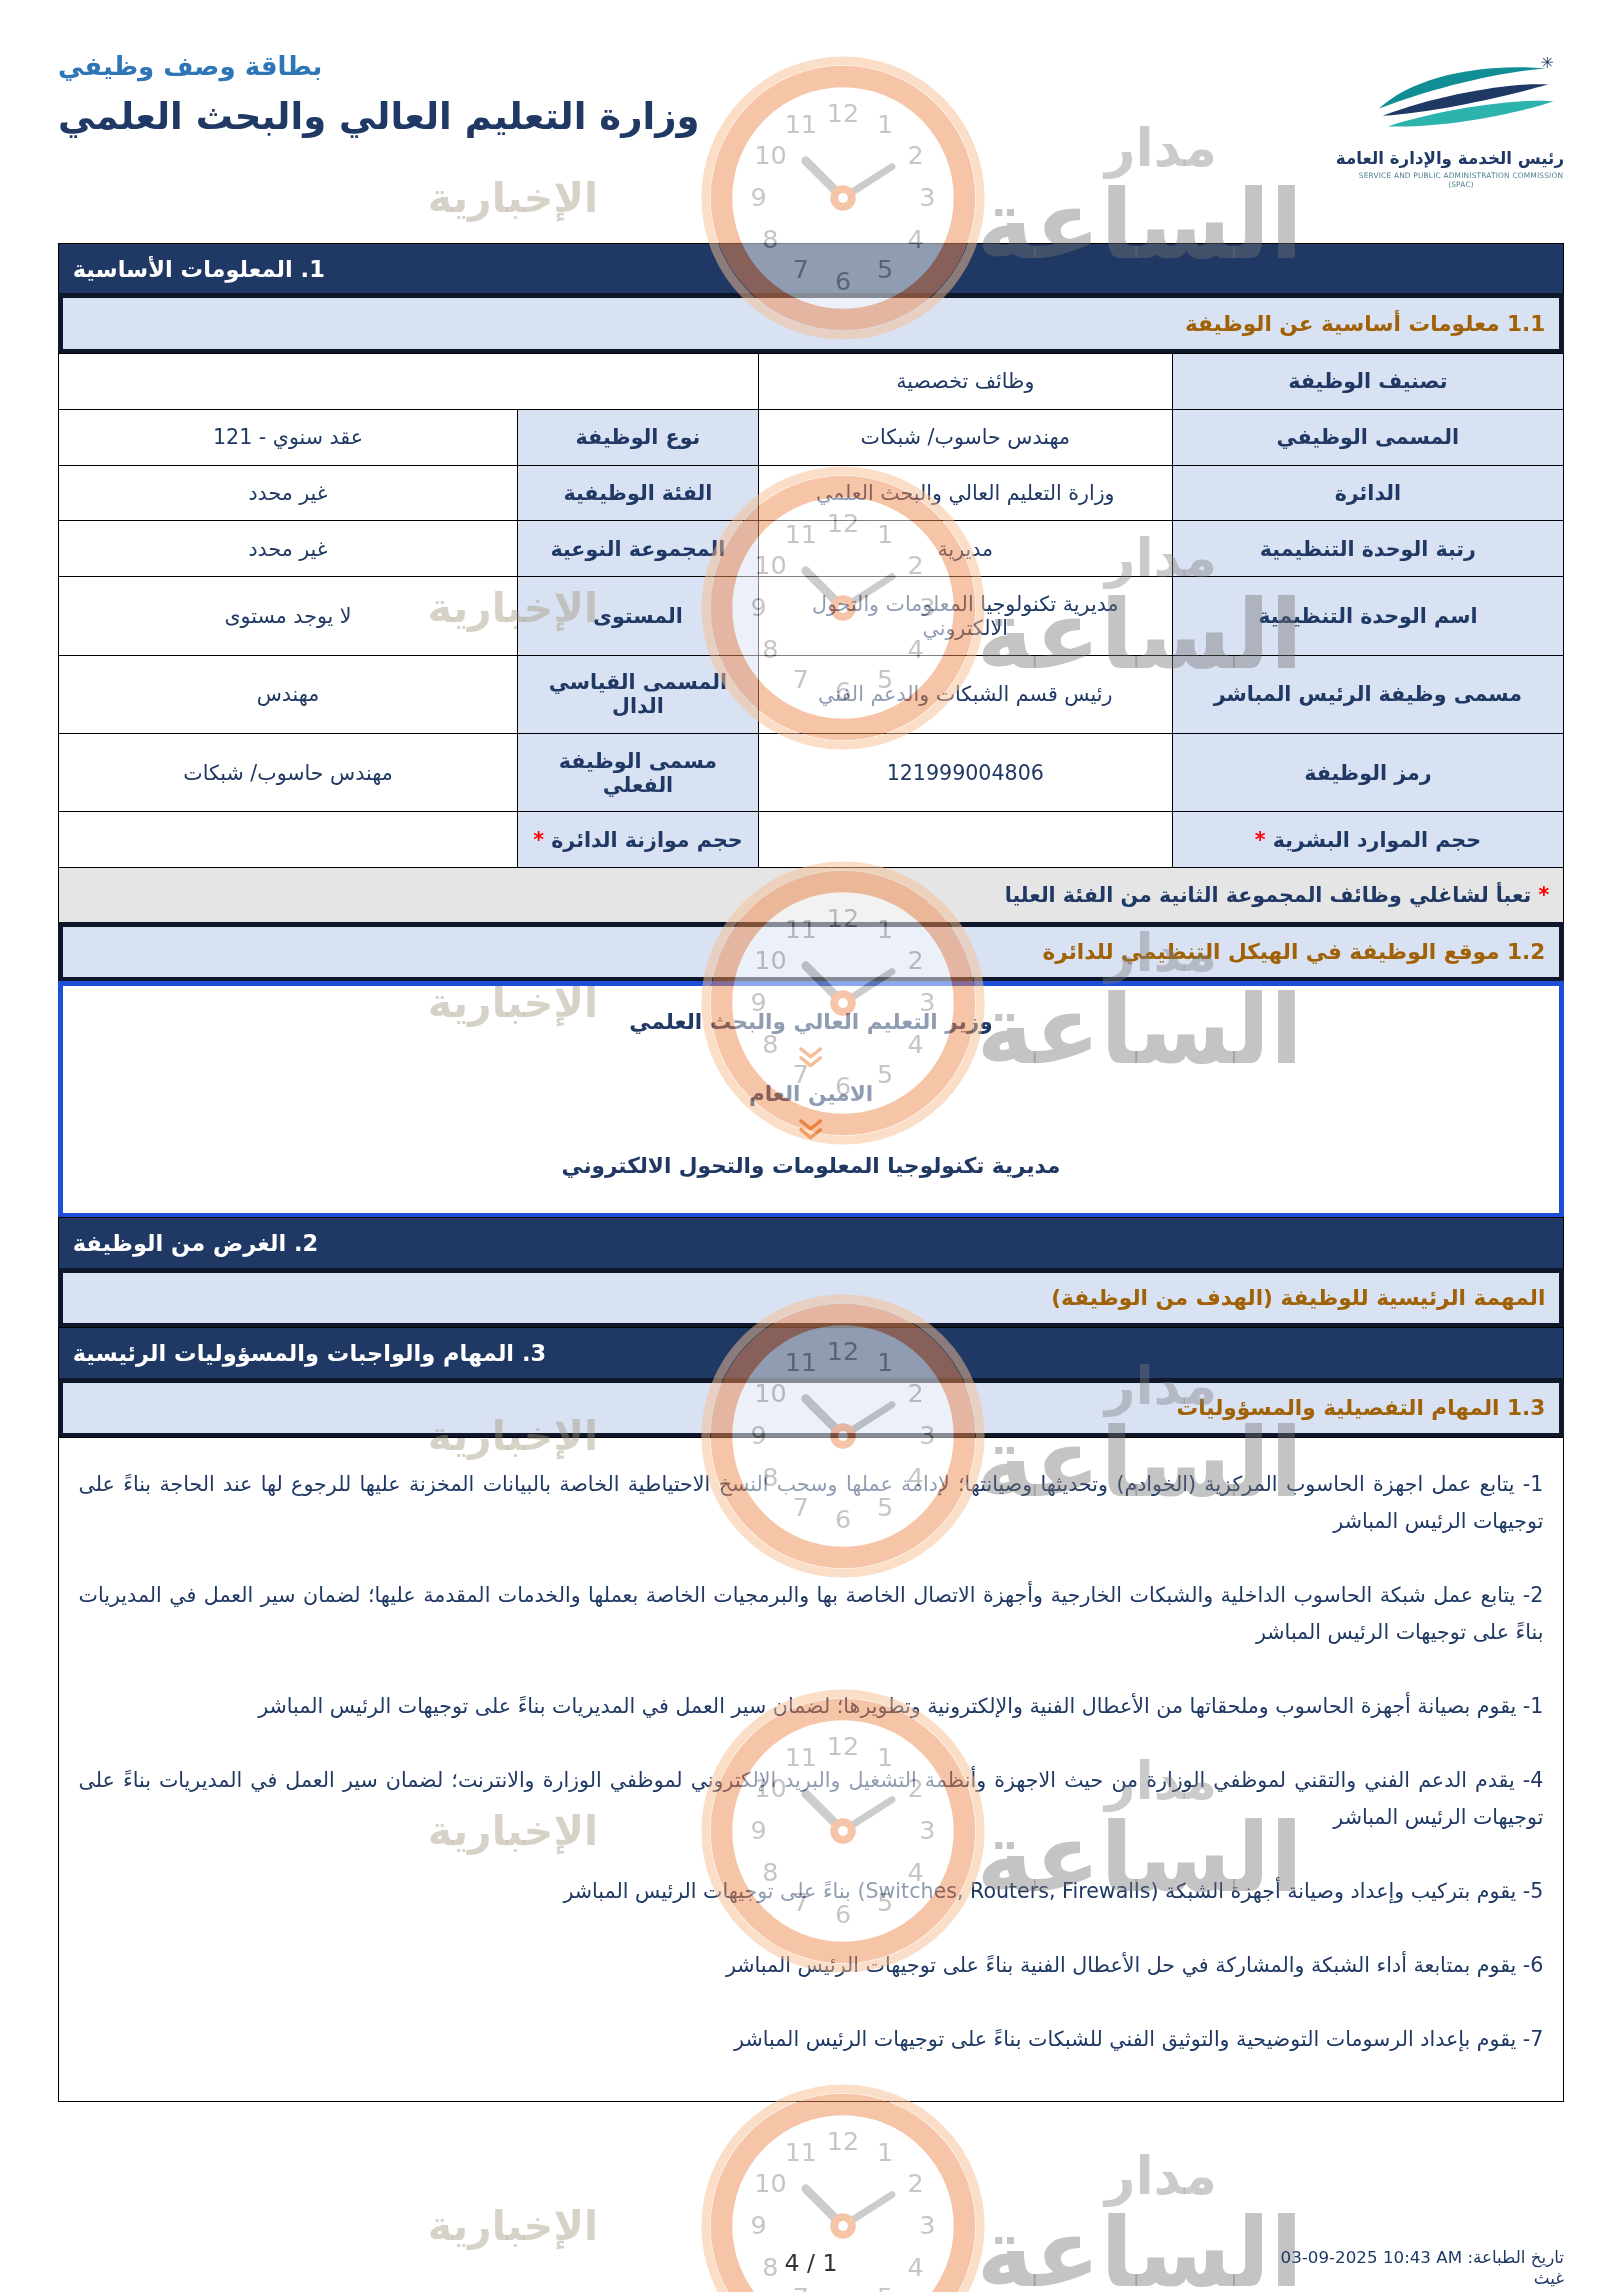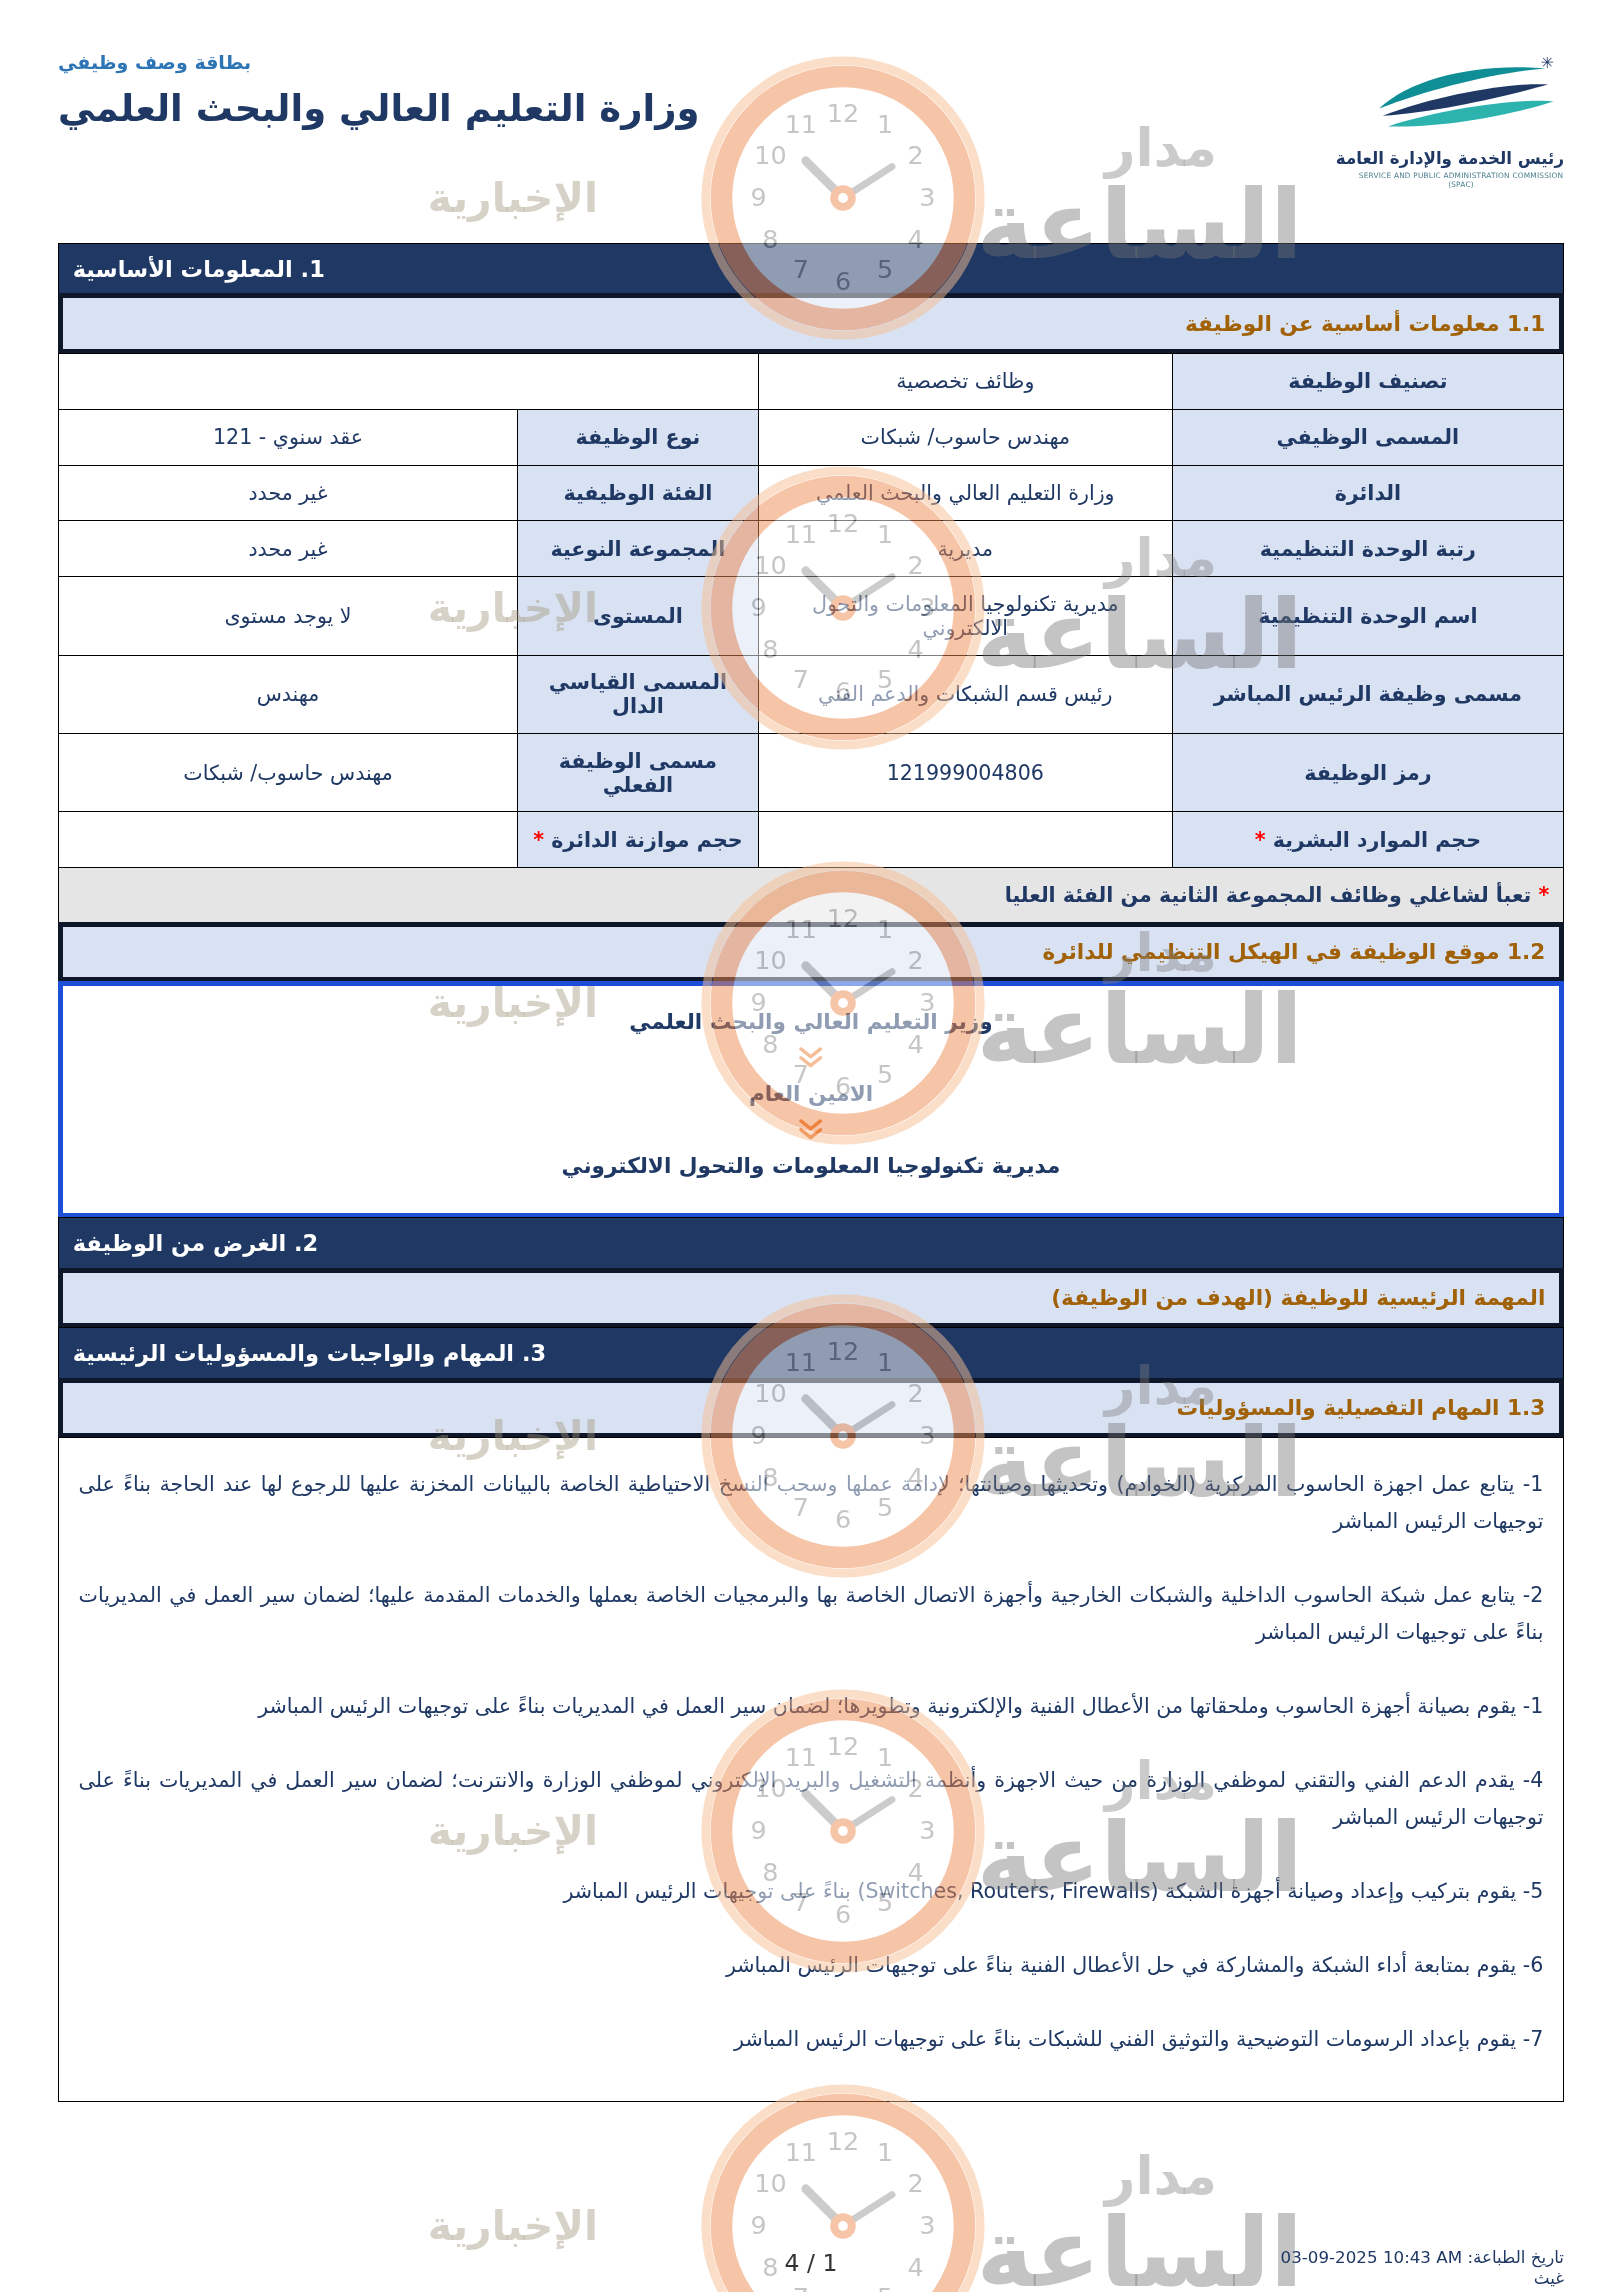--- a/index.html
+++ b/index.html
@@ -7,21 +7,21 @@
     width:1622px;height:2293px;position:relative;overflow:hidden;
     background:#ffffff;margin:0 auto;
     font-family:"DejaVu Sans","Liberation Sans",sans-serif;
     direction:rtl;color:#1f3864;
   }
   .content{position:relative;z-index:1;padding:0 58px;}
 
   
   header{display:flex;justify-content:space-between;align-items:flex-start;padding:51px 0 55px;}
   .titles{text-align:left;direction:rtl;}
-  .card-title{color:#2e75b6;font-size:19px;font-weight:bold;margin:0 0 13.7px;}
+  .card-title{color:#2e75b6;font-size:26px;font-weight:bold;margin:0 0 13.7px;}
   .ministry-title{color:#1f3864;font-size:37px;font-weight:bold;margin:0;}
   .agency{width:206px;text-align:center;margin-top:5.9px;}
   .agency svg{display:block;margin:0 auto;}
   .agency-ar{font-size:16.7px;font-weight:bold;color:#1f3864;margin-top:2px;white-space:nowrap;}
   .agency-en{font-size:7.4px;color:#4a7f8c;letter-spacing:0.2px;margin-top:2.9px;}
 
   
   .bar-dark{background:#1f3864;color:#ffffff;font-weight:bold;font-size:22.5px;
     padding:11.8px 13.7px;border:1px solid #000;margin-top:-1px;text-align:left;}
   .bar-light{background:#d9e2f3;color:#a16207;font-weight:bold;font-size:21.6px;

